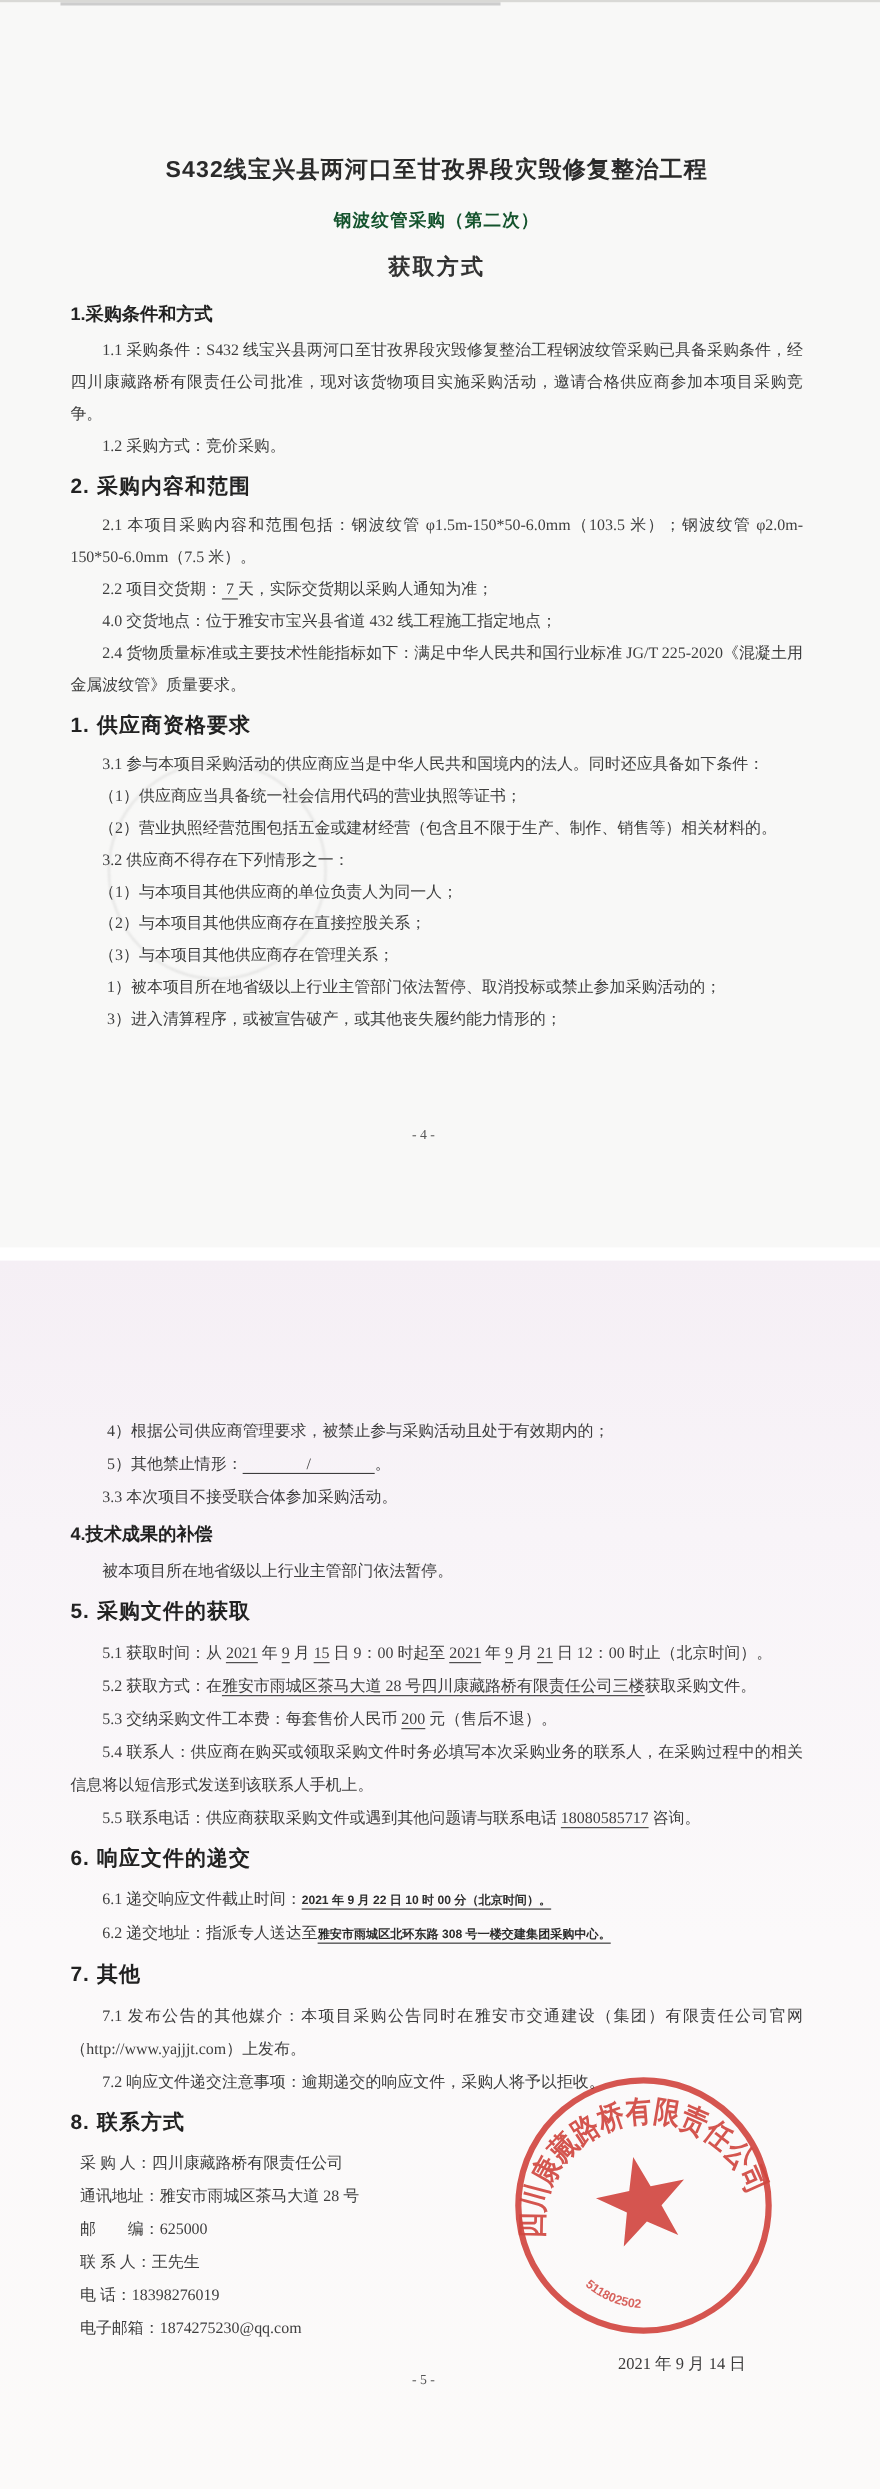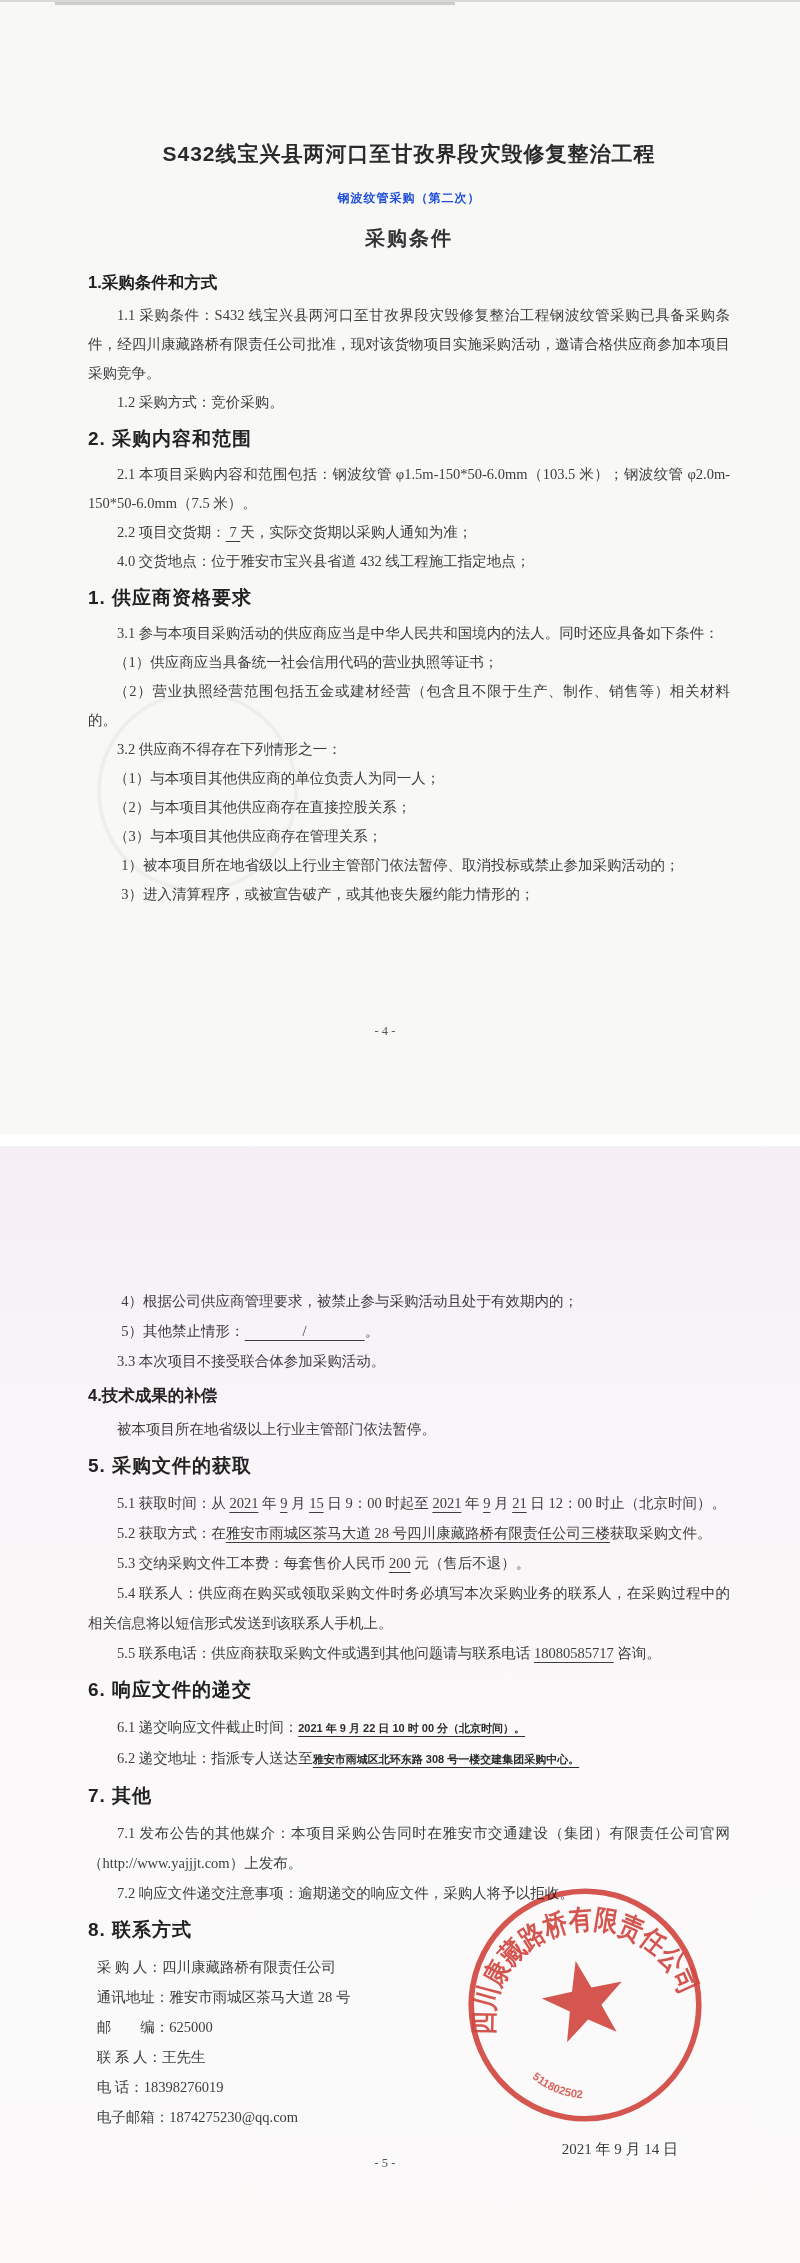--- a/index.html
+++ b/index.html
@@ -5,26 +5,26 @@
   html,body{margin:0;padding:0;}
   body{
     width:800px;height:2263px;position:relative;background:#ffffff;
     font-family:"Liberation Serif","DejaVu Serif",serif;
     color:#3d3d3d;
   }
   .page{position:relative;width:800px;overflow:hidden;}
   #page-1{height:1132px;background:#f8f8f7;border-top:2px solid #d9d9d6;}
   #page-1::before{content:"";position:absolute;top:0;left:55px;width:400px;height:3px;background:#9a9a98;opacity:.45;}
   #page-2{height:1119px;margin-top:12px;background:linear-gradient(#f5eff5 0%,#f8f4f8 22%,#fbf9fa 55%,#fbfaf9 100%);}
-  .content{padding:0 70px 0 88px;}
+  .content{padding:0 70px 0 64px;}
   #page-1 .content{padding-top:138px;}
   #page-2 .content{padding-top:140px;}
 
   .title1{font-family:"Liberation Sans","DejaVu Sans",sans-serif;font-weight:700;font-size:21px;color:#2a2a2a;text-align:center;margin:0 0 22px;letter-spacing:1px;}
-  .title2{font-family:"Liberation Sans","DejaVu Sans",sans-serif;font-weight:600;font-size:12px;color:#1d4ed8;text-align:center;margin:0 0 18px;letter-spacing:1px;}
+  .title2{font-family:"Liberation Sans","DejaVu Sans",sans-serif;font-weight:600;font-size:16px;color:#14532d;text-align:center;margin:0 0 18px;letter-spacing:1px;}
   .title3{font-family:"Liberation Sans","DejaVu Sans",sans-serif;font-weight:600;font-size:20px;color:#333;text-align:center;margin:0 0 16px;letter-spacing:2px;}
 
   .blk{font-size:14.5px;line-height:29px;text-align:justify;}
   #page-2 .blk{line-height:30px;}
   .blk.p{text-indent:2em;}
   .blk.h1{font-family:"Liberation Sans","DejaVu Sans",sans-serif;font-weight:700;font-size:16.5px;color:#222;text-indent:0;margin:4px 0;}
   .blk.h2{font-family:Liberation Sans, sans-serif;font-weight:700;font-size:19px;color:#222;text-indent:0;margin:7px 0;letter-spacing:1px;}
   .blk .u{text-decoration:underline;text-underline-offset:4px;}
   .blk .b{font-weight:700;font-family:Liberation Sans, sans-serif;font-size:11px;color:#2b2b2b;}
 
@@ -41,29 +41,30 @@
     transform:rotate(-12deg);opacity:.88;mix-blend-mode:multiply;}
 </style>
 </head>
 <body>
 
 <div class="page" id="page-1">
   <div class="watermark-ring"></div>
   <div class="content">
     <div class="title1">S432线宝兴县两河口至甘孜界段灾毁修复整治工程</div>
     <div class="title2">钢波纹管采购（第二次）</div>
-    <div class="title3">采购条件</div>
+    <div class="title3">获取方式</div>
     <div id="page1-blocks">
         <div class="blk h1"><span>1.采购条件和方式</span></div>
         <div class="blk p"><span>1.1 采购条件：S432 线宝兴县两河口至甘孜界段灾毁修复整治工程钢波纹管采购已具备采购条件，经四川康藏路桥有限责任公司批准，现对该货物项目实施采购活动，邀请合格供应商参加本项目采购竞争。</span></div>
         <div class="blk p"><span>1.2 采购方式：竞价采购。</span></div>
         <div class="blk h2"><span>2. 采购内容和范围</span></div>
         <div class="blk p"><span>2.1 本项目采购内容和范围包括：钢波纹管 φ1.5m-150*50-6.0mm（103.5 米）；钢波纹管 φ2.0m-150*50-6.0mm（7.5 米）。</span></div>
         <div class="blk p"><span>2.2 项目交货期：</span><span class="u"> 7 </span><span>天，实际交货期以采购人通知为准；</span></div>
         <div class="blk p"><span>4.0 交货地点：位于雅安市宝兴县省道 432 线工程施工指定地点；</span></div>
+        <div class="blk p"><span>2.4 货物质量标准或主要技术性能指标如下：满足中华人民共和国行业标准 JG/T 225-2020《混凝土用金属波纹管》质量要求。</span></div>
         <div class="blk h2"><span>1.  供应商资格要求</span></div>
         <div class="blk p"><span>3.1 参与本项目采购活动的供应商应当是中华人民共和国境内的法人。同时还应具备如下条件：</span></div>
         <div class="blk p" style="text-indent: 1.8em;"><span>（1）供应商应当具备统一社会信用代码的营业执照等证书；</span></div>
         <div class="blk p" style="text-indent: 1.8em;"><span>（2）营业执照经营范围包括五金或建材经营（包含且不限于生产、制作、销售等）相关材料的。</span></div>
         <div class="blk p"><span>3.2 供应商不得存在下列情形之一：</span></div>
         <div class="blk p" style="text-indent: 1.8em;"><span>（1）与本项目其他供应商的单位负责人为同一人；</span></div>
         <div class="blk p" style="text-indent: 1.8em;"><span>（2）与本项目其他供应商存在直接控股关系；</span></div>
         <div class="blk p" style="text-indent: 1.8em;"><span>（3）与本项目其他供应商存在管理关系；</span></div>
         <div class="blk p" style="text-indent: 2.3em;"><span>1）被本项目所在地省级以上行业主管部门依法暂停、取消投标或禁止参加采购活动的；</span></div>
         <div class="blk p" style="text-indent: 2.3em;"><span>3）进入清算程序，或被宣告破产，或其他丧失履约能力情形的；</span></div>

